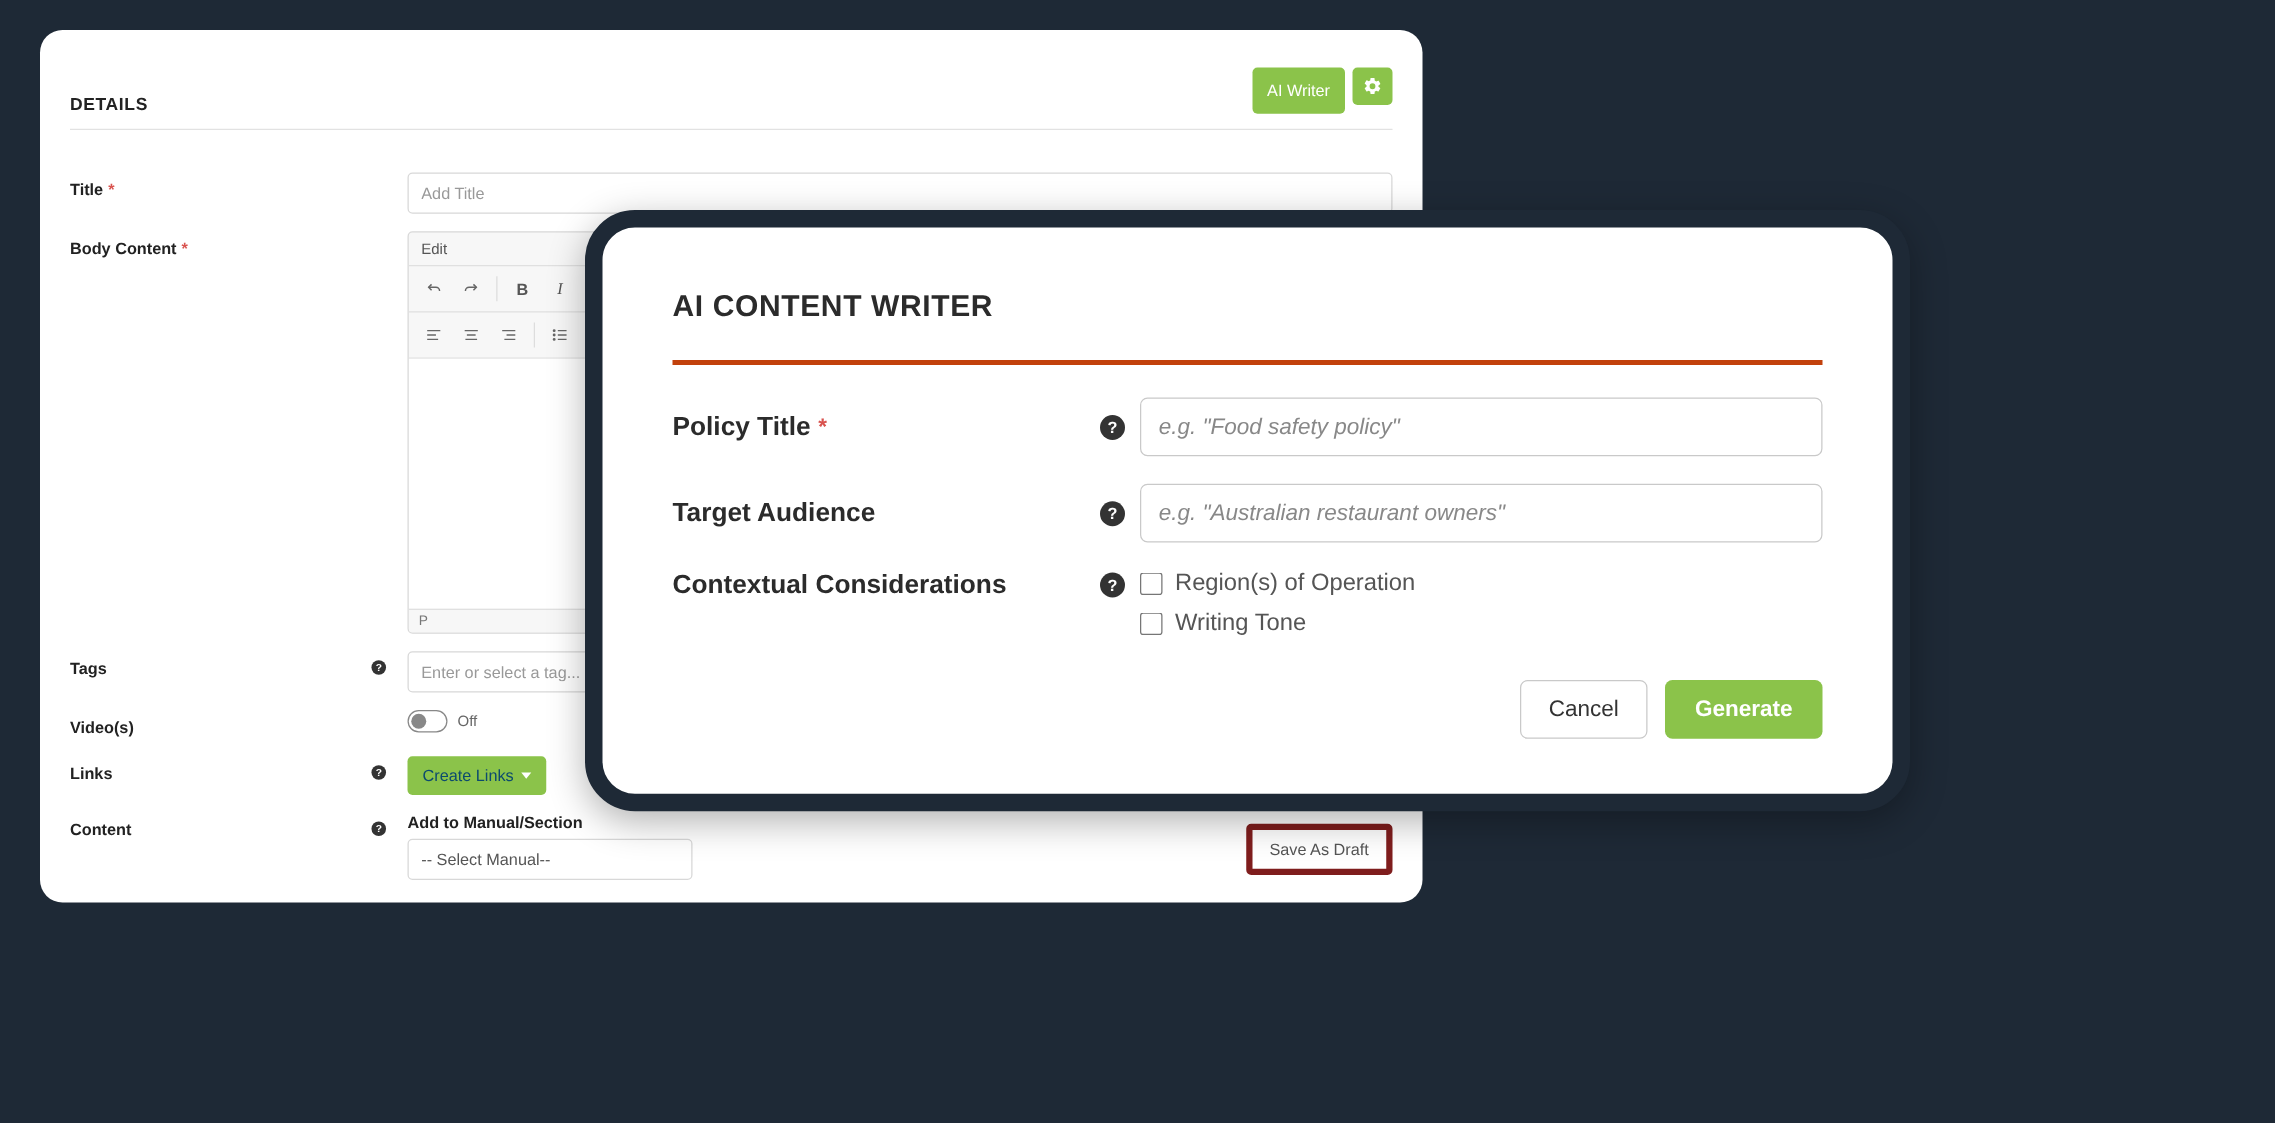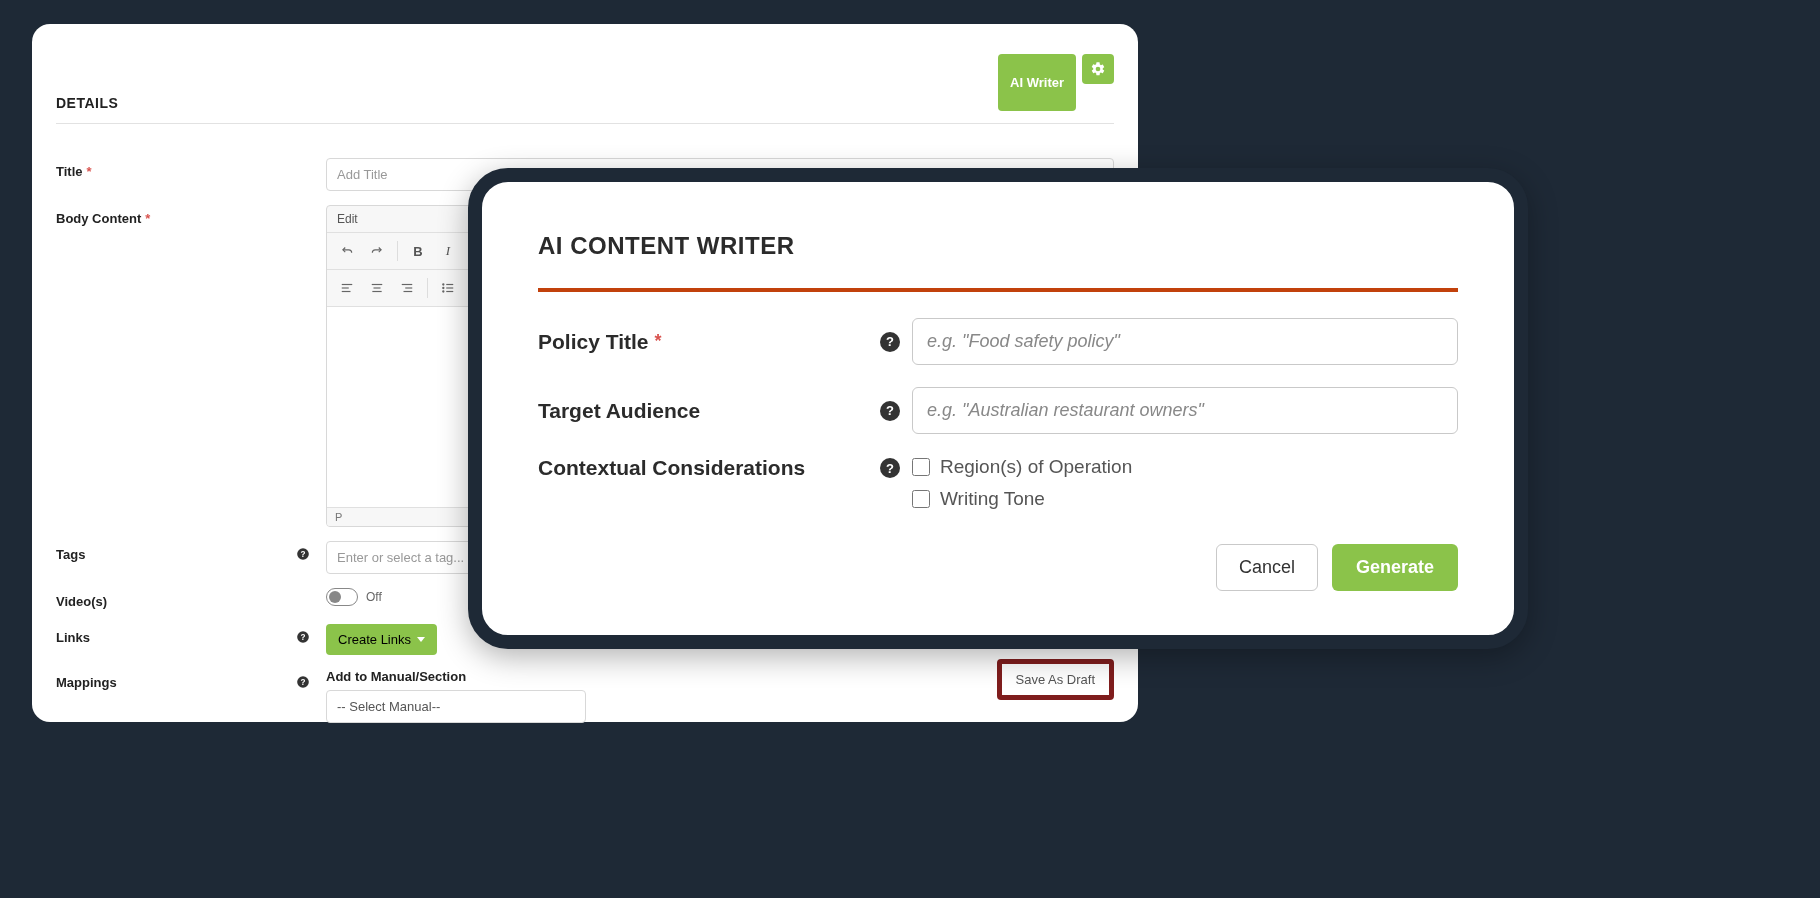--- a/index.html
+++ b/index.html
@@ -34,23 +34,23 @@
   font-weight: 700;
   letter-spacing: 0.5px;
   color: #222;
 }
 .header-actions { display: flex; gap: 6px; }
 .btn-green {
   background: #8bc34a;
   color: #fff;
   border: none;
   border-radius: 4px;
-  padding: 21px 12px;
-  font-size: 13px;
-  font-weight: 700;
+  padding: 11px 12px;
+  font-size: 13px;
+  font-weight: 400;
   cursor: pointer;
 }
 .btn-gear {
   background: #8bc34a;
   border: none;
   border-radius: 4px;
   width: 32px;
   height: 30px;
   display: flex;
   align-items: center;
@@ -157,21 +157,21 @@
   height: 12px;
   background: #888;
   border-radius: 50%;
   position: absolute;
   left: 2px;
   top: 1.5px;
 }
 .toggle-label { font-size: 12px; color: #666; }
 .create-links-btn {
   background: #8bc34a;
-  color: #000000;
+  color: #0c4a6e;
   border: none;
   border-radius: 4px;
   padding: 8px 12px;
   font-size: 13px;
   cursor: pointer;
   display: inline-flex;
   align-items: center;
   gap: 6px;
 }
 .mapping-label {
@@ -180,21 +180,21 @@
   color: #222;
   margin-bottom: 6px;
 }
 .select-box {
   border: 1px solid #d8d8d8;
   border-radius: 4px;
   padding: 8px 10px;
   font-size: 13px;
   color: #555;
   background: #fff;
-  width: 260px;
+  width: 228px;
 }
 .save-draft-wrap {
   position: absolute;
   right: 24px;
   bottom: 22px;
 }
 .btn-outline {
   background: #fff;
   border: 5px solid #7f1d1d;
   color: #555;
@@ -454,21 +454,21 @@
     <div class="form-control">
       <button class="create-links-btn">
         <span>Create Links</span>
         <span class="caret-down"></span>
       </button>
     </div>
   </div>
 
   <div class="form-row">
     <div class="form-label">
-      <span>Mappings</span>
+      <span>Content</span>
       <span class="help">
         <svg width="14" height="14" viewBox="0 0 24 24" fill="#333">
             <circle cx="12" cy="12" r="10" fill="#333"></circle>
             <text x="12" y="17" text-anchor="middle" fill="#fff" font-size="14" font-weight="700">?</text>
           </svg>
       </span>
     </div>
     <div class="form-control">
       <div class="mapping-label">Add to Manual/Section</div>
       <div class="select-box">-- Select Manual--</div>

